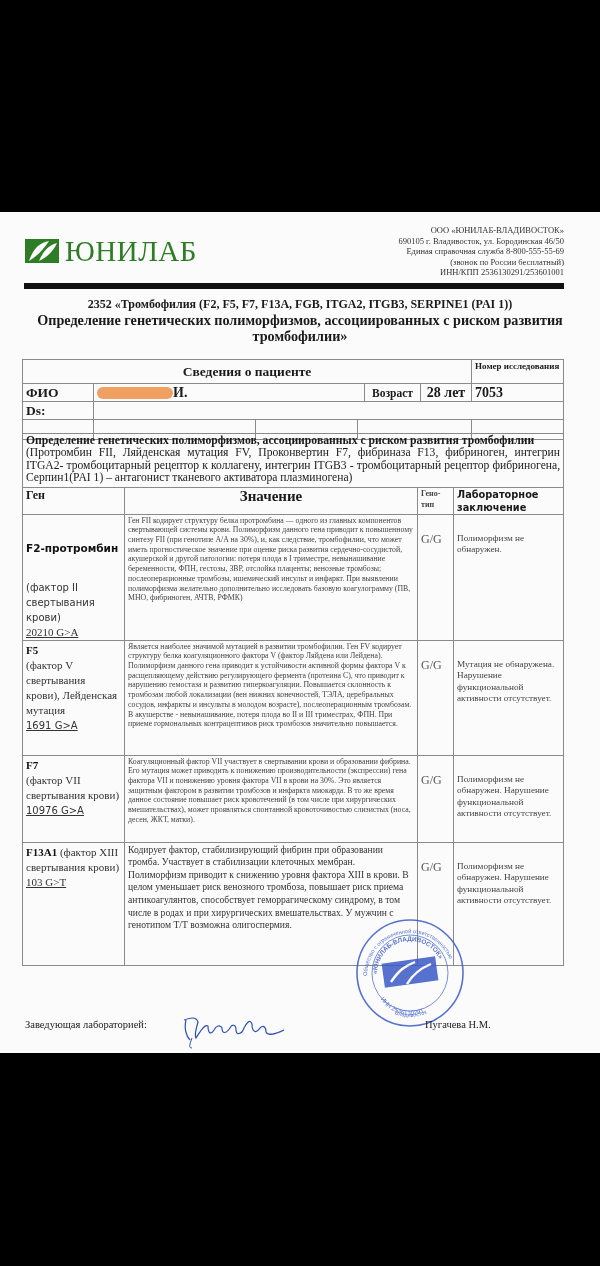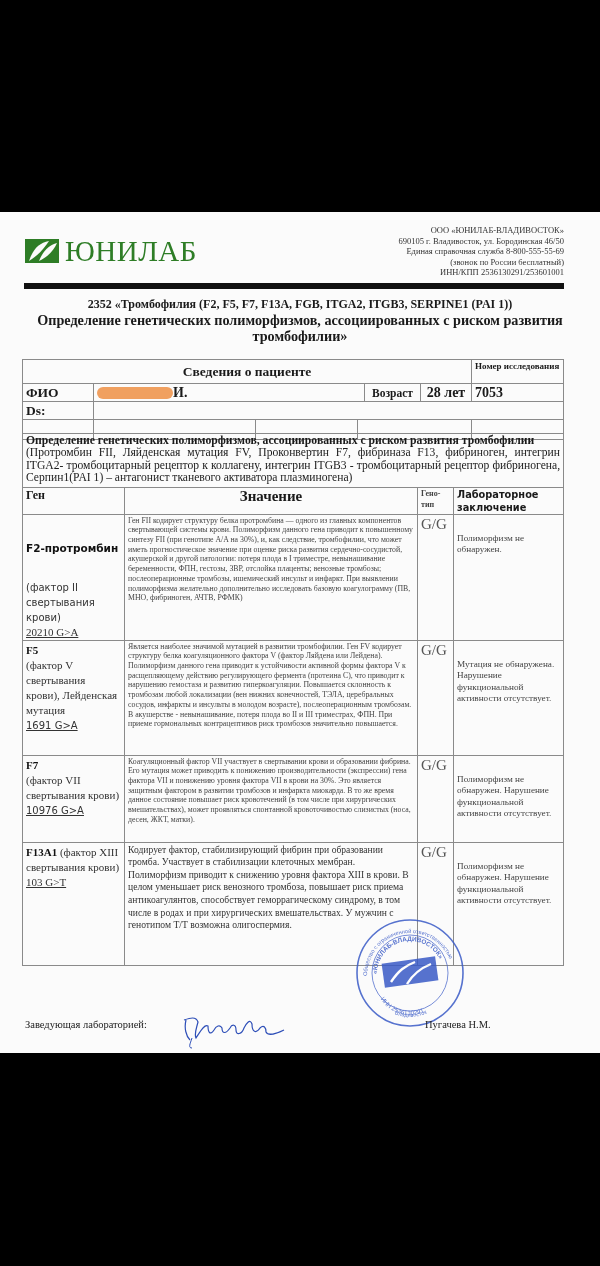--- a/index.html
+++ b/index.html
@@ -52,21 +52,21 @@
   .rt .ch-meaning { text-align:center; font-size:15px; }
   .rt .ch-gt { font-size:8px; line-height:11px; color:#444; }
   .rt .ch-conc { font-family:"DejaVu Sans", sans-serif; font-size:9.8px; line-height:13px; }
   .gene { font-size:11px; line-height:15px; color:#333; padding-top:2px; }
   .gene .gname { font-weight:bold; color:#111; }
   .gene .sans { font-family:"DejaVu Sans", sans-serif; font-size:10px;margin-top:24px; }
   .gene .snp { margin-top:0; font-size:11px;text-decoration:underline; }
   .gene .snp.sans { font-size:10px; }
   .meaning { font-size:7.8px; line-height:9.7px; color:#444; padding-top:1px; }
   .meaning.big { font-size:9.6px; line-height:12.6px; color:#333; }
-  .gt { font-size:15px; color:#555; padding-top:1px; }
+  .gt { font-size:12px; color:#555; padding-top:17px; }
   .conc { font-size:9.2px; line-height:11.5px; color:#444; padding-top:18px; }
 
   
   .stamp { position:absolute; left:355px; top:918px; width:110px; height:110px; opacity:0.85; }
   .sig-label { position:absolute; left:25px; top:1019px; font-size:10.5px; color:#222; }
   .signature { position:absolute; left:180px; top:1010px; }
   .sig-name { position:absolute; left:425px; top:1019px; font-size:10.5px; color:#222; }
 </style>
 </head>
 <body>

